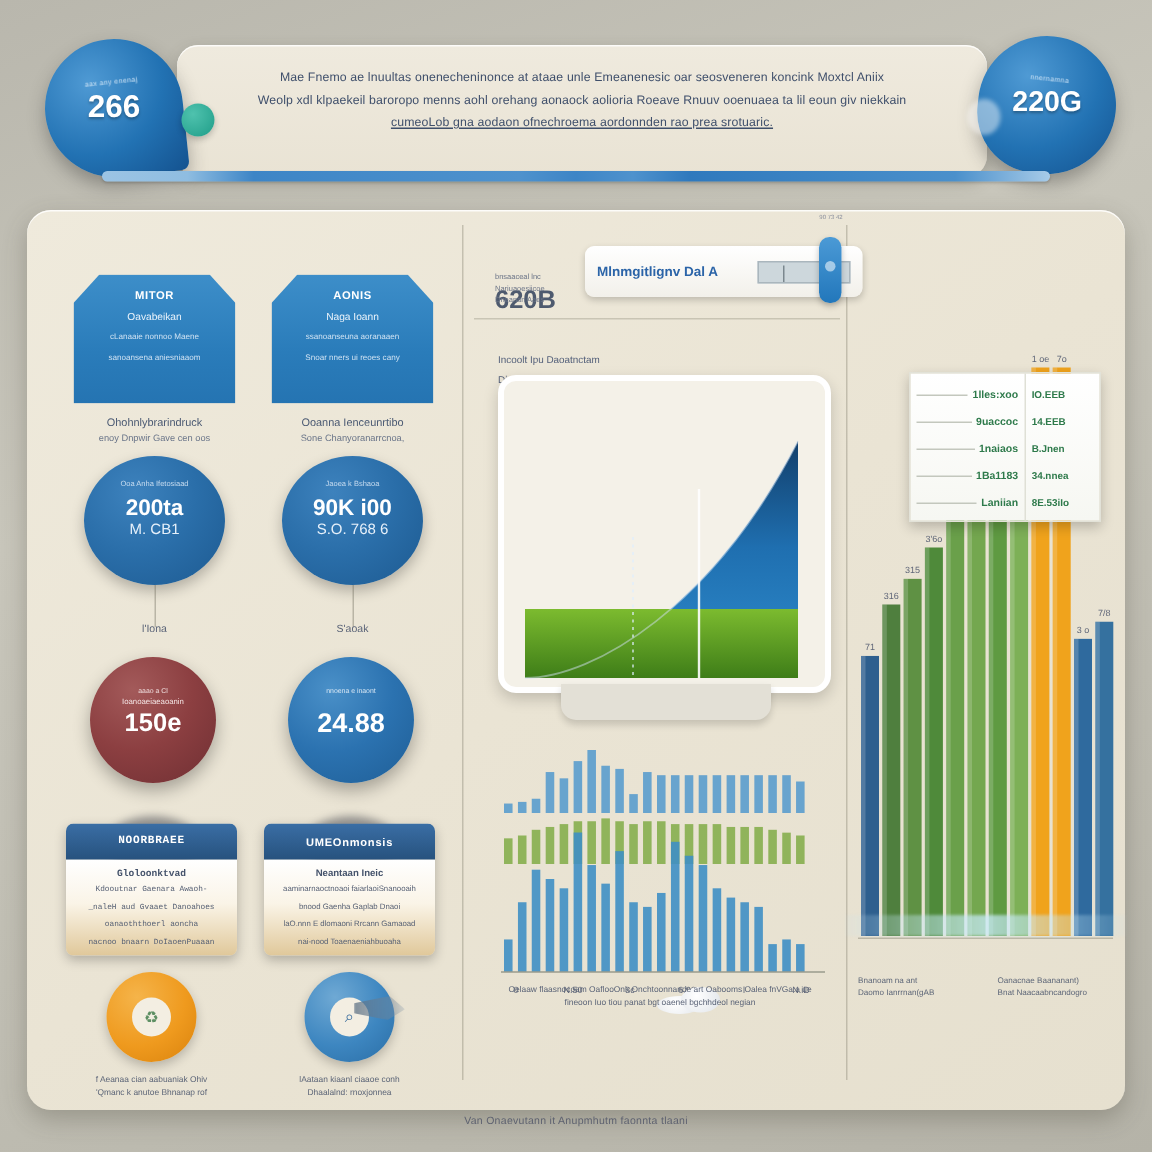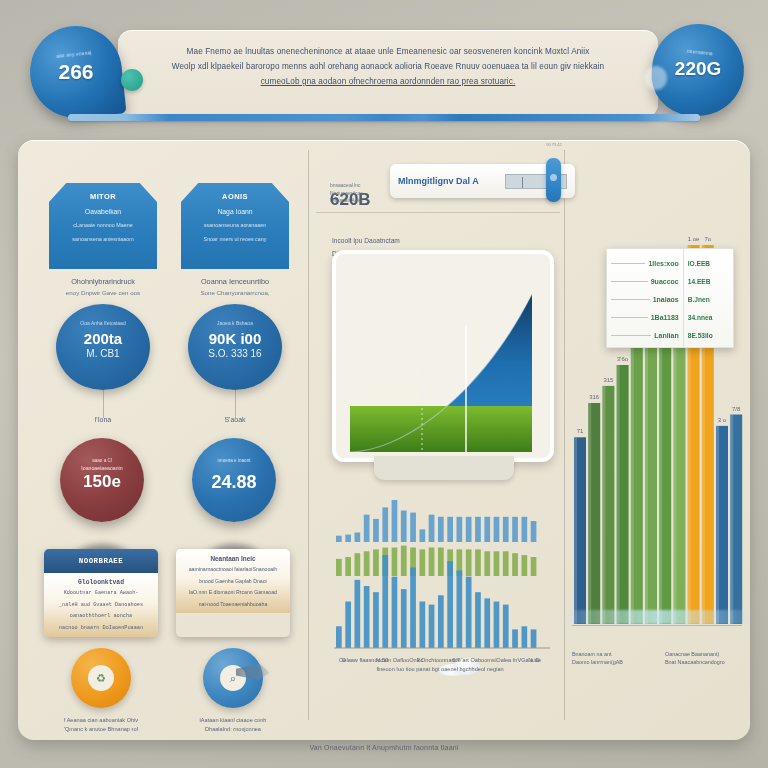--- a/index.html
+++ b/index.html
@@ -374,21 +374,21 @@
     </div>
 
     <div class="bigcircle b1">
       <div class="bc-sub">Ooa Anha Ifetosiaad</div>
       <div class="bc-val">200ta</div>
       <div class="bc-val2">M. CB1</div>
     </div>
     <div class="bigcircle b2">
       <div class="bc-sub">Jaoea k Bshaoa</div>
       <div class="bc-val">90K i00</div>
-      <div class="bc-val2">S.O. 333 16</div>
+      <div class="bc-val2">S.O. 768 6</div>
     </div>
 
     <div class="stem s1"></div>
     <div class="stem s2"></div>
     <div class="stem-lab l1">l'Iona</div>
     <div class="stem-lab l2">S'aoak</div>
 
     <div class="orb red">
       <div class="orb-sub">aaao a Cl</div>
       <div class="orb-sub2">Ioanoaeiaeaoanin</div>
@@ -406,20 +406,21 @@
       <div class="ic-head">NOORBRAEE</div>
       <div class="ic-body">
         <div class="ic-sub">Gloloonktvad</div>
         <div class="ic-line">Kdooutnar Gaenara Awaoh-</div>
         <div class="ic-line">_naleH aud Gvaaet Danoahoes</div>
         <div class="ic-line">oanaoththoerl aoncha</div>
         <div class="ic-line">nacnoo bnaarn DoIaoenPuaaan</div>
       </div>
     </div>
     <div class="infocard i2">
+      <div class="ic-head">UMEOnmonsis</div>
       <div class="ic-body">
         <div class="ic-sub">Neantaan Ineic</div>
         <div class="ic-line">aaminarnaoctnoaoi faiarlaoiSnanooaih</div>
         <div class="ic-line">bnood Gaenha Gaplab Dnaoi</div>
         <div class="ic-line">laO.nnn E dlomaoni Rrcann Gamaoad</div>
         <div class="ic-line">nai-nood Toaenaeniahbuoaha</div>
       </div>
     </div>
 
     <div class="donut d1">

